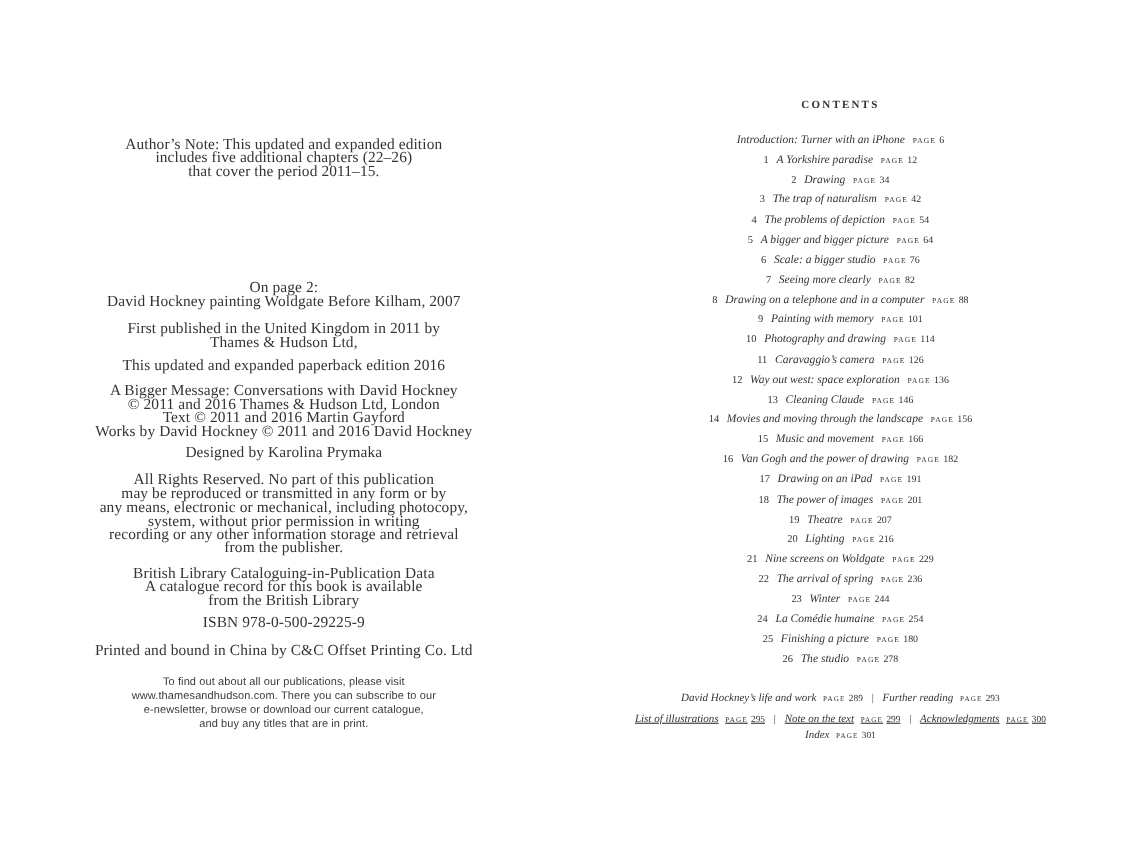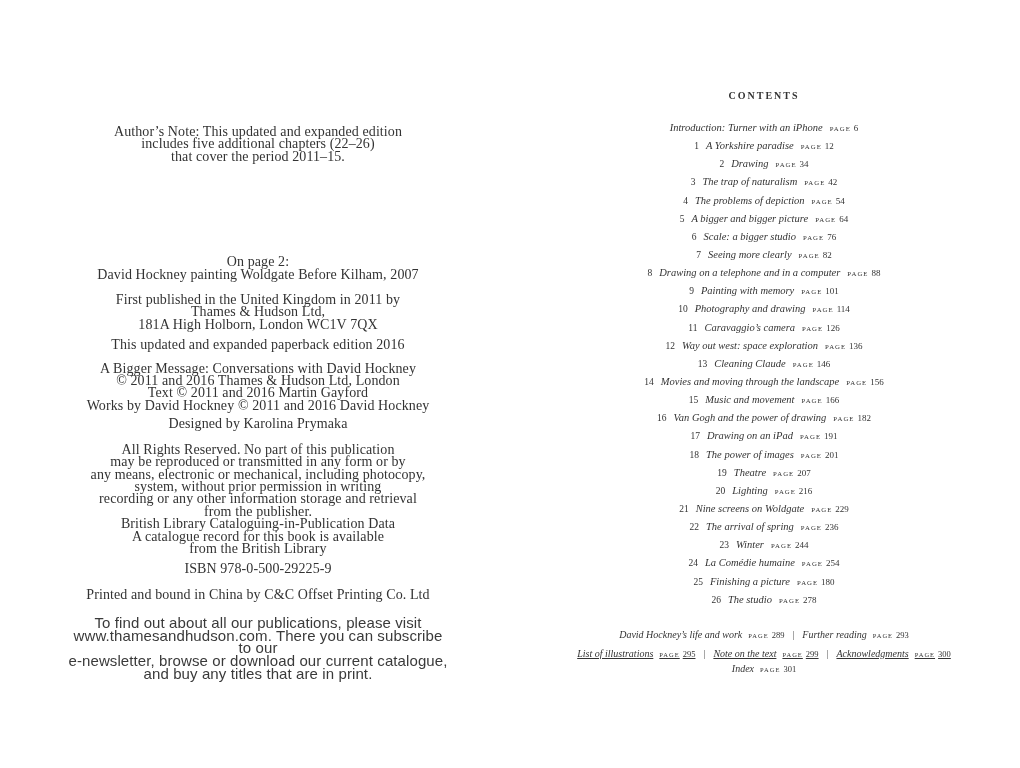--- a/index.html
+++ b/index.html
@@ -19,27 +19,27 @@
   .blk .r { font-style: normal; }
   .blk .i { }
   .blk .b { font-weight: normal; }
   .blk-authors-note      { margin-top: 126px; }
   .blk-frontispiece-credit { margin-top: 93px; }
   .blk-imprint           { margin-top: 13px; }
   .blk-edition           { margin-top: 8px; }
   .blk-copyright         { margin-top: 11px; }
   .blk-designer          { margin-top: 6px; }
   .blk-rights            { margin-top: 13px; }
-  .blk-cip               { }
+  .blk-cip               { margin-top: 10px; }
   .blk-isbn              { margin-top: 8px; }
   .blk-printer           { margin-top: 13px; }
   .blk-publisher-promo   {
     margin-top: 16px;
     font-family: "Liberation Sans", sans-serif;
-    font-size: 15px; line-height: 12.6px; color: #3a3a3a;
+    font-size: 10px; line-height: 12.6px; color: #3a3a3a;
   }
 
   
   .contents-title {
     position: absolute; top: 90px; width: 100%;
     text-align: center;
     font-size: 10px; font-weight: bold; letter-spacing: 2px;
   }
   #toc { position: absolute; top: 122px; width: 100%; }
   .toc-row {
@@ -74,21 +74,20 @@
         <div><span class="r">includes five additional chapters (22–26)</span></div>
         <div><span class="r">that cover the period 2011–15.</span></div>
       </div>
       <div class="blk blk-frontispiece-credit">
         <div><span class="r">On page 2:</span></div>
         <div><span class="r">David Hockney painting </span><span class="i">Woldgate Before Kilham</span><span class="r">, 2007</span></div>
       </div>
       <div class="blk blk-imprint">
         <div><span class="r">First published in the United Kingdom in 2011 by</span></div>
         <div><span class="r">Thames &amp; Hudson Ltd,</span></div>
-        <div><span class="r">181A High Holborn, London WC1V 7QX</span></div>
       </div>
       <div class="blk blk-edition">
         <div><span class="r">This updated and expanded paperback edition 2016</span></div>
       </div>
       <div class="blk blk-copyright">
         <div><span class="i">A Bigger Message: Conversations with David Hockney</span></div>
         <div><span class="r">© 2011 and 2016 Thames &amp; Hudson Ltd, London</span></div>
         <div><span class="r">Text © 2011 and 2016 Martin Gayford</span></div>
         <div><span class="r">Works by David Hockney © 2011 and 2016 David Hockney</span></div>
       </div>

